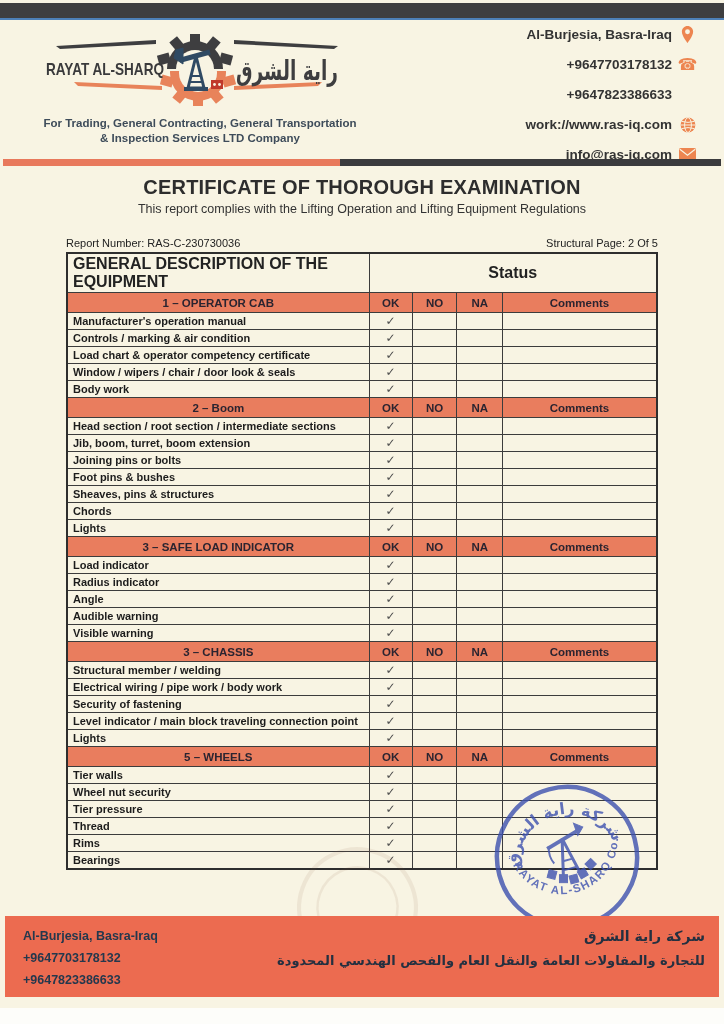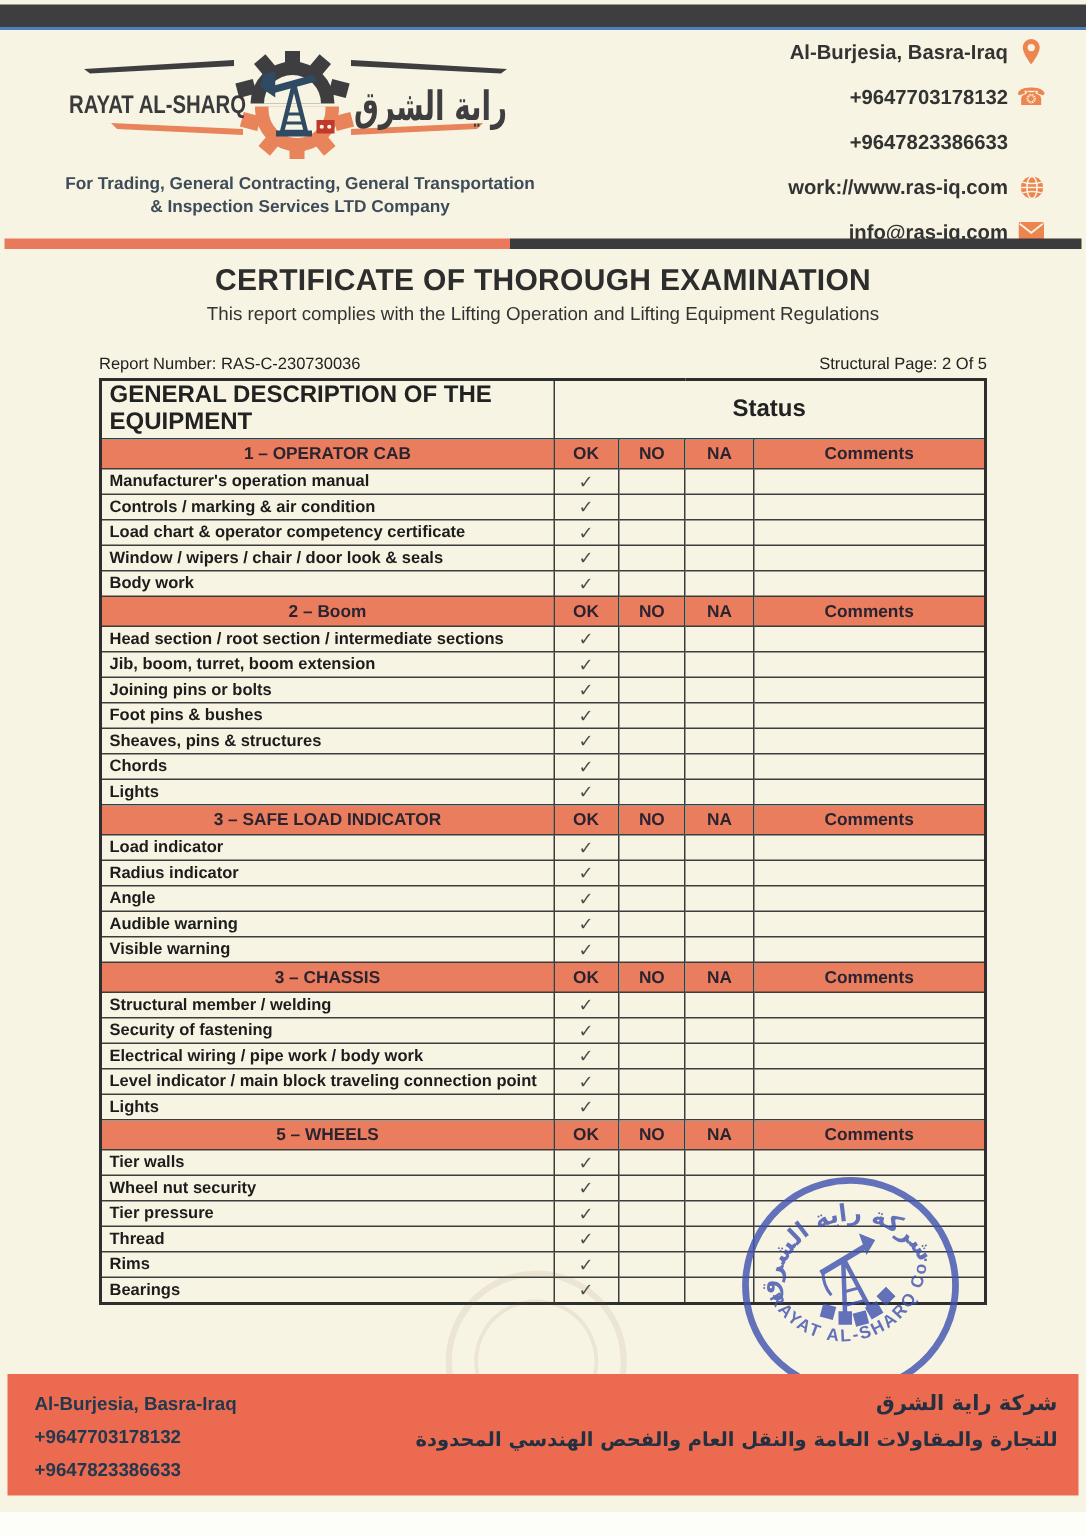--- a/index.html
+++ b/index.html
@@ -354,28 +354,28 @@
           <td class="st" colspan="1">Comments</td>
         </tr>
         <tr class="item-row">
           <td class="item-label">Structural member / welding</td>
           <td class="st"><span class="check">✓</span></td>
           <td class="st"></td>
           <td class="st"></td>
           <td class="st"></td>
         </tr>
         <tr class="item-row">
+          <td class="item-label">Electrical wiring / pipe work / body work</td>
+          <td class="st"><span class="check">✓</span></td>
+          <td class="st"></td>
+          <td class="st"></td>
+          <td class="st"></td>
+        </tr>
+        <tr class="item-row">
           <td class="item-label">Security of fastening</td>
-          <td class="st"><span class="check">✓</span></td>
-          <td class="st"></td>
-          <td class="st"></td>
-          <td class="st"></td>
-        </tr>
-        <tr class="item-row">
-          <td class="item-label">Electrical wiring / pipe work / body work</td>
           <td class="st"><span class="check">✓</span></td>
           <td class="st"></td>
           <td class="st"></td>
           <td class="st"></td>
         </tr>
         <tr class="item-row">
           <td class="item-label">Level indicator / main block traveling connection point</td>
           <td class="st"><span class="check">✓</span></td>
           <td class="st"></td>
           <td class="st"></td>

